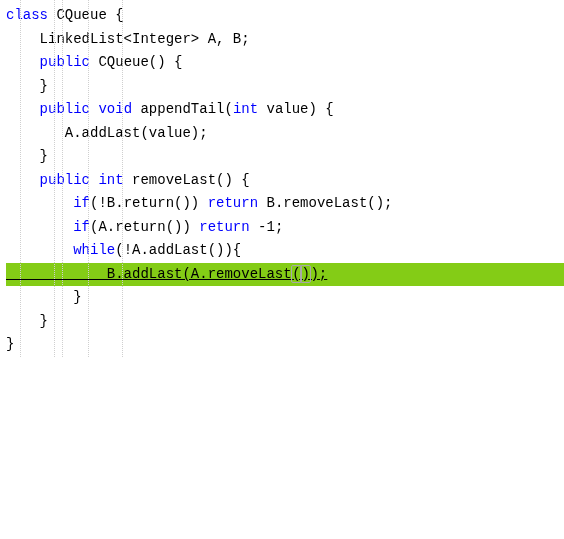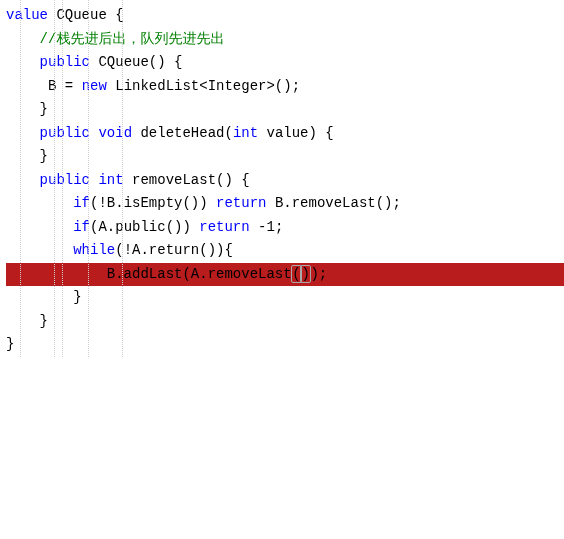--- a/index.html
+++ b/index.html
@@ -34,65 +34,66 @@
   .g1 { left: 20px; }
   .g2 { left: 54px; }
   .g3 { left: 62px; }
   .g4 { left: 88px; }
   .g5 { left: 122px; }
   .line { white-space: pre; padding-left: 0; }
   .kw  { color: #0000ff; }
   .pln { color: #000000; margin-top: 25px; }
   .cmt { color: #008000; }
   .hl-line {
-    background: #b91c1c;
+    background: #84cc16;
     display: block;
+    text-decoration: underline;
   }
   .box-paren {
     outline: 1px solid #a8a8a8;
     border-radius: 1px;
     padding: 0 0.5px;
   }
 </style>
 </head>
 <body>
 
 <div class="editor">
   <div class="gutter">
     <div class="guide g1"></div>
     <div class="guide g2"></div>
     <div class="guide g3"></div>
     <div class="guide g4"></div>
     <div class="guide g5"></div>
   </div>
 
-  <div class="line"><span class="kw">value</span><span class="pln"> CQueue {</span></div>
+  <div class="line"><span class="kw">class</span><span class="pln"> CQueue {</span></div>
 
+  <div class="line"><span class="pln">    LinkedList&lt;Integer&gt; A, B;</span></div>
 
-  <div class="line"><span class="cmt">    //栈先进后出，队列先进先出</span></div>
 
   <div class="line"><span class="pln">    </span><span class="kw">public</span><span class="pln"> CQueue() {</span></div>
 
 
-  <div class="line"><span class="pln">     B = </span><span class="kw">new</span><span class="pln"> LinkedList&lt;Integer&gt;();</span></div>
 
   <div class="line"><span class="pln">    }</span></div>
 
-  <div class="line"><span class="pln">    </span><span class="kw">public</span><span class="pln"> </span><span class="kw">void</span><span class="pln"> deleteHead(</span><span class="kw">int</span><span class="pln"> value) {</span></div>
+  <div class="line"><span class="pln">    </span><span class="kw">public</span><span class="pln"> </span><span class="kw">void</span><span class="pln"> appendTail(</span><span class="kw">int</span><span class="pln"> value) {</span></div>
 
+  <div class="line"><span class="pln">       A.addLast(value);</span></div>
 
   <div class="line"><span class="pln">    }</span></div>
 
   <div class="line"><span class="pln">    </span><span class="kw">public</span><span class="pln"> </span><span class="kw">int</span><span class="pln"> removeLast() {</span></div>
 
-  <div class="line"><span class="pln">        </span><span class="kw">if</span><span class="pln">(!B.isEmpty()) </span><span class="kw">return</span><span class="pln"> B.removeLast();</span></div>
+  <div class="line"><span class="pln">        </span><span class="kw">if</span><span class="pln">(!B.return()) </span><span class="kw">return</span><span class="pln"> B.removeLast();</span></div>
 
-  <div class="line"><span class="pln">        </span><span class="kw">if</span><span class="pln">(A.public()) </span><span class="kw">return</span><span class="pln"> -1;</span></div>
+  <div class="line"><span class="pln">        </span><span class="kw">if</span><span class="pln">(A.return()) </span><span class="kw">return</span><span class="pln"> -1;</span></div>
 
-  <div class="line"><span class="pln">        </span><span class="kw">while</span><span class="pln">(!A.return()){</span></div>
+  <div class="line"><span class="pln">        </span><span class="kw">while</span><span class="pln">(!A.addLast()){</span></div>
 
   <div class="line hl-line"><span class="pln">            B.addLast(A.removeLast</span><span class="pln box-paren">(</span><span class="pln box-paren">)</span><span class="pln">);</span></div>
 
   <div class="line"><span class="pln">        }</span></div>
 
 
   <div class="line"><span class="pln">    }</span></div>
 
   <div class="line"><span class="pln">}</span></div>
 </div>

